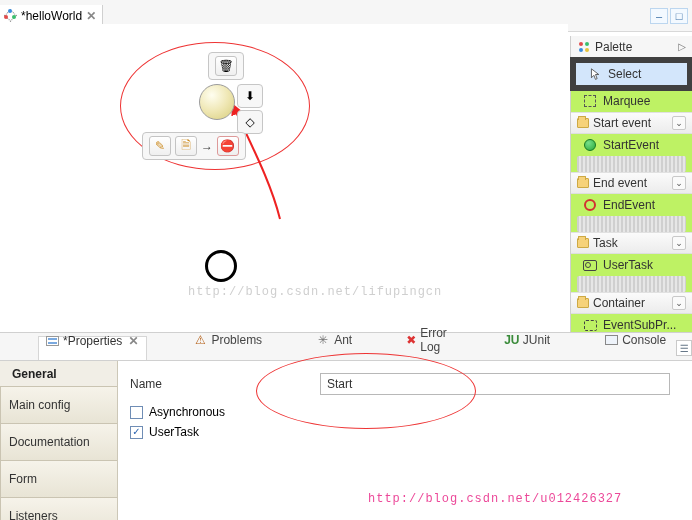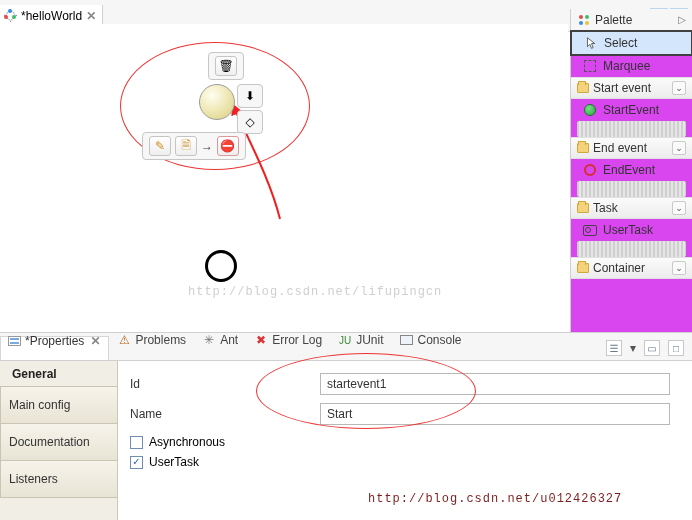--- a/index.html
+++ b/index.html
@@ -33,58 +33,58 @@
   .trash-pill { left:208px; top:28px; }
   .down-pill  { left:237px; top:60px; width:26px; height:24px; justify-content:center; }
   .rot-pill   { left:237px; top:86px; width:26px; height:24px; justify-content:center; }
   .long-pill  { left:142px; top:108px; }
 
   
   .start-node { position:absolute; left:199px; top:60px; width:36px; height:36px; border-radius:50%; background:radial-gradient(circle at 35% 30%, #fffef0, #efe7b4, #d7cd7a); border:1px solid #9c9c9c; }
   .plain-circle { position:absolute; left:205px; top:226px; width:32px; height:32px; border:3px solid #000; border-radius:50%; background:#fff; }
 
   .watermark1 { position:absolute; left:188px; top:261px; color:#cfcfcf; letter-spacing:1px; font-family: "Courier New", monospace; }
-  .watermark2 { position:absolute; left:368px; top:492px; color:#7f1d1d; letter-spacing:1px; font-family: "Courier New", monospace; }
-
-  
-  .palette { position:absolute; right:0; top:9px; width:122px; bottom:0; border-left:1px solid #cfcfcf; background:#d946ef; font-size:12px; }
+  .watermark2 { position:absolute; left:368px; top:492px; color:#ec4899; letter-spacing:1px; font-family: "Courier New", monospace; }
+
+  
+  .palette { position:absolute; right:0; top:36px; width:122px; bottom:0; border-left:1px solid #cfcfcf; background:#bef264; font-size:12px; }
   .palette-header { display:flex; align-items:center; gap:4px; height:22px; padding:0 6px; border-bottom:1px solid #d3d3d3; background:#f6f6f6; }
   .palette-header .title { flex:1; color:#333; }
   .tri-right { color:#777; font-size:10px; }
   .pal-group { }
   .pal-group-head { display:flex; align-items:center; gap:4px; padding:3px 6px; background:linear-gradient(#fbfbfb,#ececec); border-top:1px solid #e1e1e1; border-bottom:1px solid #dedede; color:#333; }
   .pal-folder { width:12px;height:10px;background:#f6d27a;border:1px solid #cda944;border-radius:1px;position:relative}
   .pal-folder::before{content:"";position:absolute;left:0;top:-3px;width:6px;height:3px;background:#f6d27a;border:1px solid #cda944;border-bottom:none;border-radius:1px 1px 0 0}
   .pal-group-head .chev { margin-left:auto; width:14px; height:14px; border:1px solid #c9c9c9; border-radius:2px; background:#fafafa; display:flex;align-items:center;justify-content:center;font-size:9px;color:#555;}
   .pal-item { display:flex; align-items:center; gap:6px; padding:4px 8px 4px 12px; color:#333; }
-  .pal-item.selected { background:#d3e6fb; border:2px solid #404040; margin:-1px; }
+  .pal-item.selected { background:#d3e6fb; border:6px solid #404040; margin:-1px; }
   .ic { width:14px; height:14px; display:flex;align-items:center;justify-content:center; }
   .ic-cursor { position:relative; }
   .ic-cursor svg{width:13px;height:13px}
   .ic-marquee { border:1px dashed #555; width:12px;height:12px; }
   .ic-startev { width:12px;height:12px;border-radius:50%;background:radial-gradient(circle at 35% 30%,#77e18a,#2aa83c);border:1px solid #157a24;}
   .ic-endev { width:12px;height:12px;border-radius:50%;border:2px solid #d23131;}
   .ic-taskuser{width:14px;height:11px;border:1px solid #444;border-radius:2px;position:relative}
   .ic-taskuser::before{content:"";position:absolute;left:1px;top:1px;width:4px;height:4px;border:1px solid #444;border-radius:50%}
   .ic-subp{width:13px;height:11px;border:1px dashed #444;border-radius:2px;}
   .greyrow{height:16px;background:repeating-linear-gradient(90deg,#cfcfcf 0 2px,#e6e6e6 2px 4px);margin:0 6px;border-radius:2px;}
 
   
   .views-bar { position:absolute; left:0; top:333px; right:0; height:28px; display:flex; align-items:flex-end; border-bottom:1px solid #d0d0d0; background:#f6f6f6; }
-  .view-tab { display:flex; align-items:center; gap:4px; height:24px; padding:0 8px 16px 6px; border:1px solid #d6d6d6; border-bottom:none; background:#fff; color:#333; margin-right:2px;}
+  .view-tab { display:flex; align-items:center; gap:4px; height:24px; padding:0 8px 16px 6px; border:1px solid #d6d6d6; border-bottom:none; background:#fff; color:#333; margin-right:2px;margin-left:38px;}
   .view-tab.inactive{background:transparent;border:none;color:#444}
   .view-tab .ic2{width:14px;height:14px;display:flex;align-items:center;justify-content:center}
   .view-tab .x{color:#888;font-weight:bold;margin-left:2px}
   .ic-prop{position:relative;width:13px;height:10px;background:#fff;border:1px solid #999;}
   .ic-prop::before,.ic-prop::after{content:"";position:absolute;left:1px;right:1px;height:2px;background:#7aa9df}
   .ic-prop::before{top:1px}.ic-prop::after{top:5px}
   .ic-bug{color:#b35c12}
   .ic-ant{color:#777}
   .ic-err{color:#d33}
-  .ic-junit{color:#3a8b3a;font-weight:normal;font-size:10px}
+  .ic-junit{color:#3a8b3a;font-weight:bold;font-size:12px}
   .ic-console{width:13px;height:10px;border:1px solid #888;background:#eef3fa}
   .views-right{margin-left:auto;display:flex;gap:8px;align-items:center;padding-right:8px;height:24px}
   .vr-btn{width:16px;height:16px;border:1px solid #c9c9c9;background:#fff;display:flex;align-items:center;justify-content:center;color:#678;font-size:10px}
 
   
   .prop-area { position:absolute; left:0; top:361px; right:0; bottom:0; display:flex; }
   .prop-cats { width:118px; background:#f1eee6; border-right:1px solid #ccc7b7; }
   .prop-head { padding:6px 12px; font-weight:bold; color:#222; }
   .prop-cat { padding:11px 8px; border:1px solid #cac4b2; border-right:none; background:linear-gradient(#f6f3ea,#e8e4d5); color:#333; margin-top:-1px;}
   .prop-body { flex:1; padding:8px 12px 8px 12px; position:relative; }
@@ -230,20 +230,26 @@
       </div>
       <div class="greyrow"></div>
     </div>
 
     <div class="pal-group">
       <div class="pal-group-head">
         <span class="pal-folder"></span>
         <span>Container</span>
         <span class="chev">⌄</span>
       </div>
+      <div class="pal-item">
+        <span class="ic">
+            <span class="ic-subp"></span>
+          </span>
+        <span>EventSubPr...</span>
+      </div>
     </div>
   </div>
 </div>
 
 <div class="views-bar">
   <div class="view-tab">
     <span class="ic2">
         <span class="ic-prop"></span>
       </span>
     <span>*Properties</span>
@@ -278,30 +284,27 @@
     <div class="vr-btn">▭</div>
     <div class="vr-btn">□</div>
   </div>
 </div>
 
 <div class="prop-area">
   <div class="prop-cats">
     <div class="prop-head">General</div>
     <div class="prop-cat">Main config</div>
     <div class="prop-cat">Documentation</div>
+    <div class="prop-cat">Form</div>
     <div class="prop-cat">Listeners</div>
   </div>
 
   <div class="prop-body">
     <div class="anno-ellipse2"></div>
 
-    <div class="prow">
-      <div class="plabel">Id</div>
-      <input class="pinput" value="startevent1" style="">
-    </div>
     <div class="prow">
       <div class="plabel">Name</div>
       <input class="pinput" value="Start" style="">
     </div>
     <div class="pcb">
       <span class="cbx"></span>
       <span>Asynchronous</span>
     </div>
     <div class="pcb">
       <span class="cbx">✓</span>

